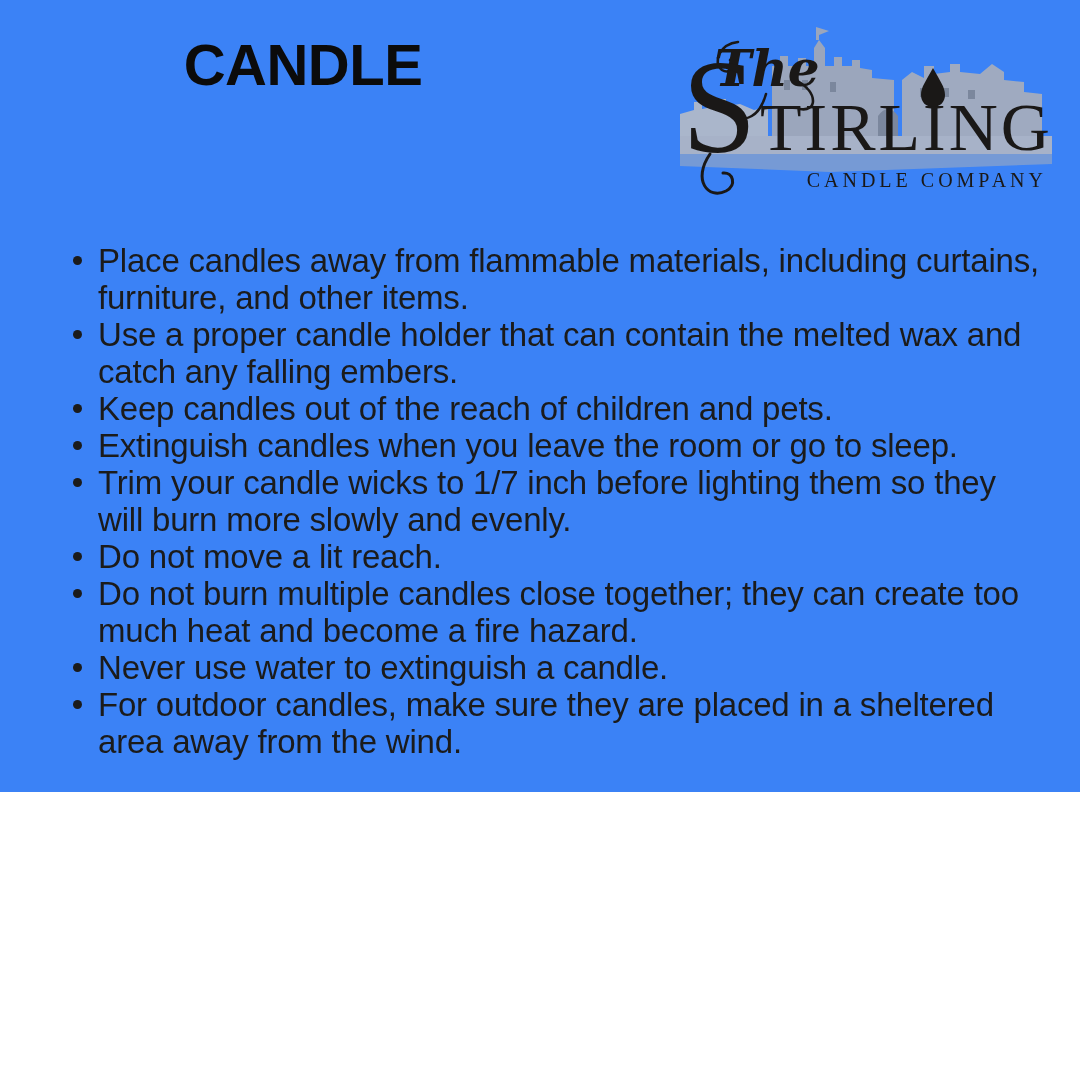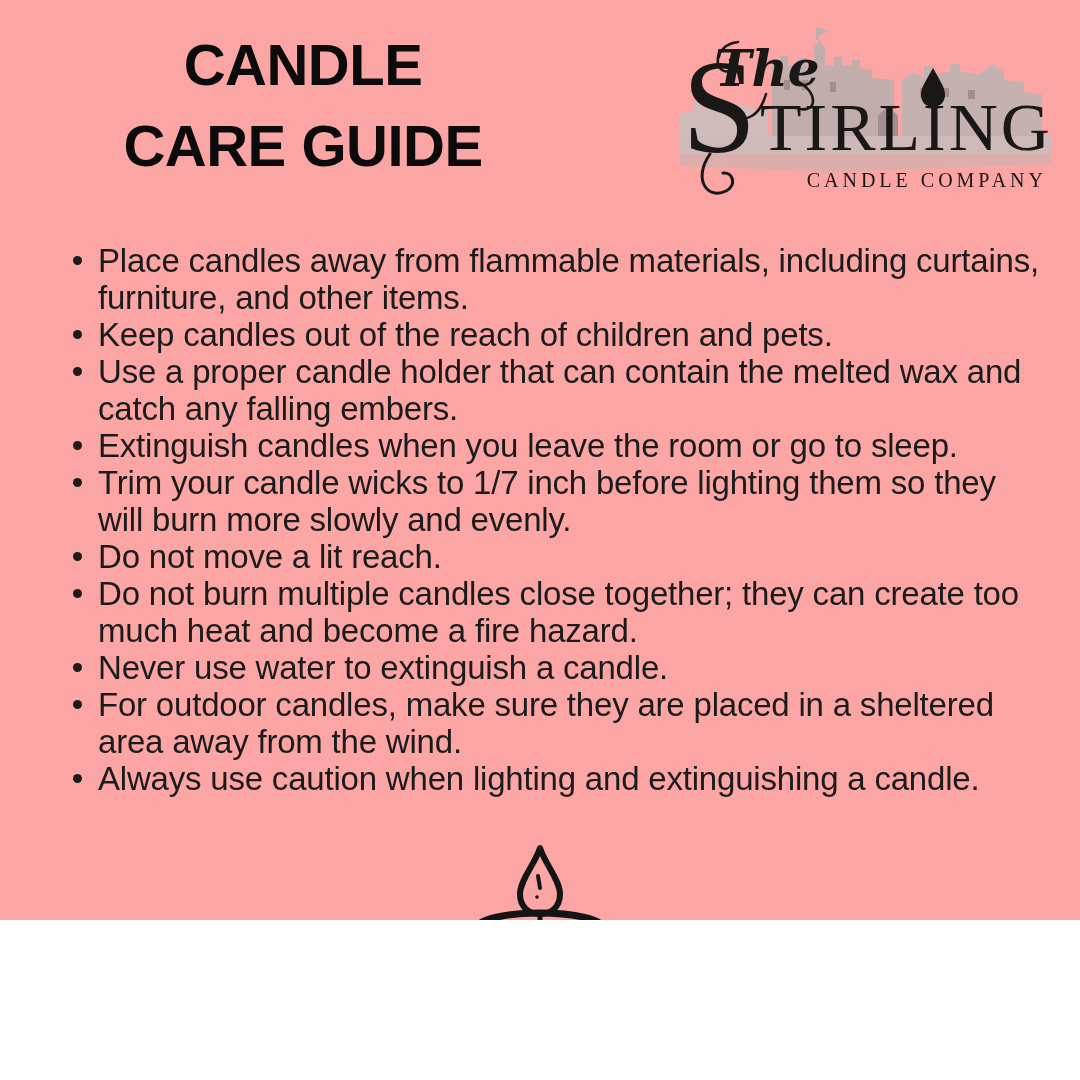--- a/index.html
+++ b/index.html
@@ -3,22 +3,22 @@
 <meta charset="utf-8">
 <style>
   html, body {
     margin: 0;
     padding: 0;
     background: #ffffff;
   }
   .page {
     position: relative;
     width: 1080px;
-    height: 920px;
-    background: #fca5a5;
+    height: 792px;
+    background: #3b82f6;
     overflow: hidden;
     font-family: "Liberation Sans", sans-serif;
     text-decoration: underline;
   }
 
   
   .title {
     position: absolute;
     left: 63px;
     top: 24px;
@@ -83,21 +83,20 @@
   }
   .candle svg { display: block; width: 100%; height: 100%; }
 </style>
 </head>
 <body>
 
 <div class="page">
 
   <h1 class="title">
     <span>CANDLE</span>
-    <span>CARE GUIDE</span>
   </h1>
 
   <div class="logo">
     <svg viewBox="0 0 372 186" xmlns="http://www.w3.org/2000/svg">
 
       <g opacity="0.8">
         <path fill="#c6c3c1" d="M0,122 L0,100 L14,96 L14,88 L22,88 L22,95 L38,92 L38,85 L46,85 L46,92 L60,90 L74,96 L88,93 L88,122 Z"></path>
         <path fill="#b3b0ae" d="M92,122 L92,52 L100,52 L100,42 L108,42 L108,52 L118,52 L118,44 L126,44 L126,52 L134,52 L134,34 L139,26 L145,34 L145,52 L154,52 L154,43 L162,43 L162,52 L172,52 L172,46 L180,46 L180,54 L192,56 L192,64 L214,66 L214,122 Z"></path>
         <path fill="#b3b0ae" d="M136,26 L136,13 L149,17 L139,21 L139,26 Z"></path>
         <path fill="#b8b5b3" d="M222,122 L222,66 L232,58 L244,64 L244,52 L254,52 L254,60 L270,58 L270,50 L280,50 L280,58 L300,60 L312,50 L324,58 L324,66 L344,68 L344,78 L362,80 L362,122 Z"></path>
@@ -127,29 +126,28 @@
         <text x="80" y="136" font-family="Liberation Serif, serif" font-size="68" fill="#1a1817" style="letter-spacing:3px">TIRLING</text>
         <path d="M253,54 C246,67 241,73 241,81 C241,88 246,93 253,93 C260,93 265,88 265,81 C265,73 260,67 253,54 Z" fill="#1a1817"></path>
       </g>
 
       <text x="367" y="173" text-anchor="end" font-family="Liberation Serif, serif" font-size="20" fill="#1a1817" style="letter-spacing:4px">CANDLE COMPANY</text>
     </svg>
   </div>
 
   <ul class="tips">
     <li class="tip"><span class="dot"></span><span>Place candles away from flammable materials, including curtains, furniture, and other items.</span></li>
+    <li class="tip"><span class="dot"></span><span>Use a proper candle holder that can contain the melted wax and catch any falling embers.</span></li>
     <li class="tip"><span class="dot"></span><span>Keep candles out of the reach of children and pets.</span></li>
-    <li class="tip"><span class="dot"></span><span>Use a proper candle holder that can contain the melted wax and catch any falling embers.</span></li>
     <li class="tip"><span class="dot"></span><span>Extinguish candles when you leave the room or go to sleep.</span></li>
     <li class="tip"><span class="dot"></span><span>Trim your candle wicks to 1/7 inch before lighting them so they will burn more slowly and evenly.</span></li>
     <li class="tip"><span class="dot"></span><span>Do not move a lit reach.</span></li>
     <li class="tip"><span class="dot"></span><span>Do not burn multiple candles close together; they can create too much heat and become a fire hazard.</span></li>
     <li class="tip"><span class="dot"></span><span>Never use water to extinguish a candle.</span></li>
     <li class="tip"><span class="dot"></span><span>For outdoor candles, make sure they are placed in a sheltered area away from the wind.</span></li>
-    <li class="tip"><span class="dot"></span><span>Always use caution when lighting and extinguishing a candle.</span></li>
   </ul>
 
   <div class="candle">
     <svg viewBox="0 0 190 232" xmlns="http://www.w3.org/2000/svg">
       <g fill="none" stroke="#141414" stroke-linecap="round" stroke-linejoin="round">
         <path stroke-width="6" d="M95,10 C90,26 75,42 75,56 C75,69 84,76 95,76 C106,76 115,69 115,56 C115,42 100,26 95,10 Z"></path>
         <path stroke-width="4" d="M93,38 L95,50"></path>
         <circle cx="92" cy="59" r="1.8" fill="#141414" stroke="none"></circle>
         <path stroke-width="5" d="M95,76 L95,94"></path>
         <ellipse stroke-width="7" cx="95" cy="90" rx="63" ry="15"></ellipse>

